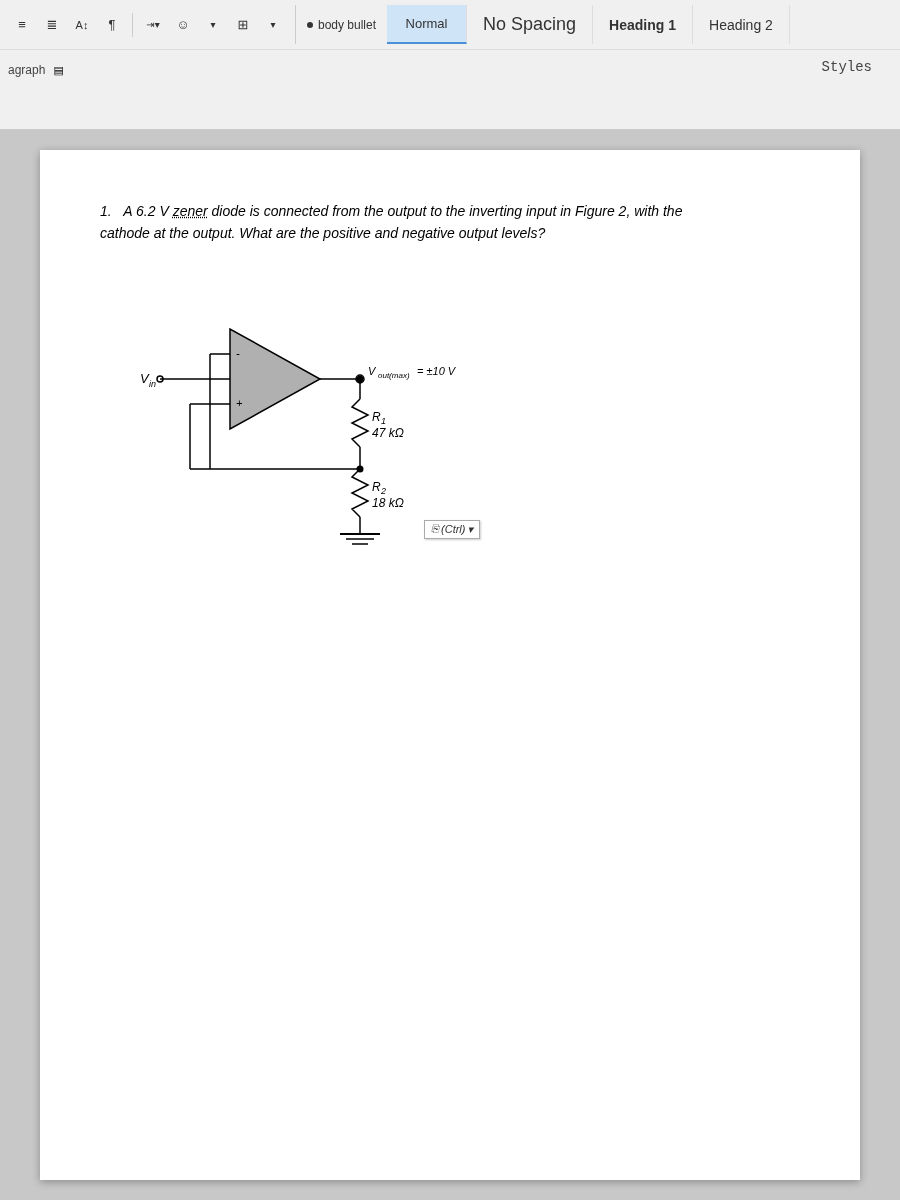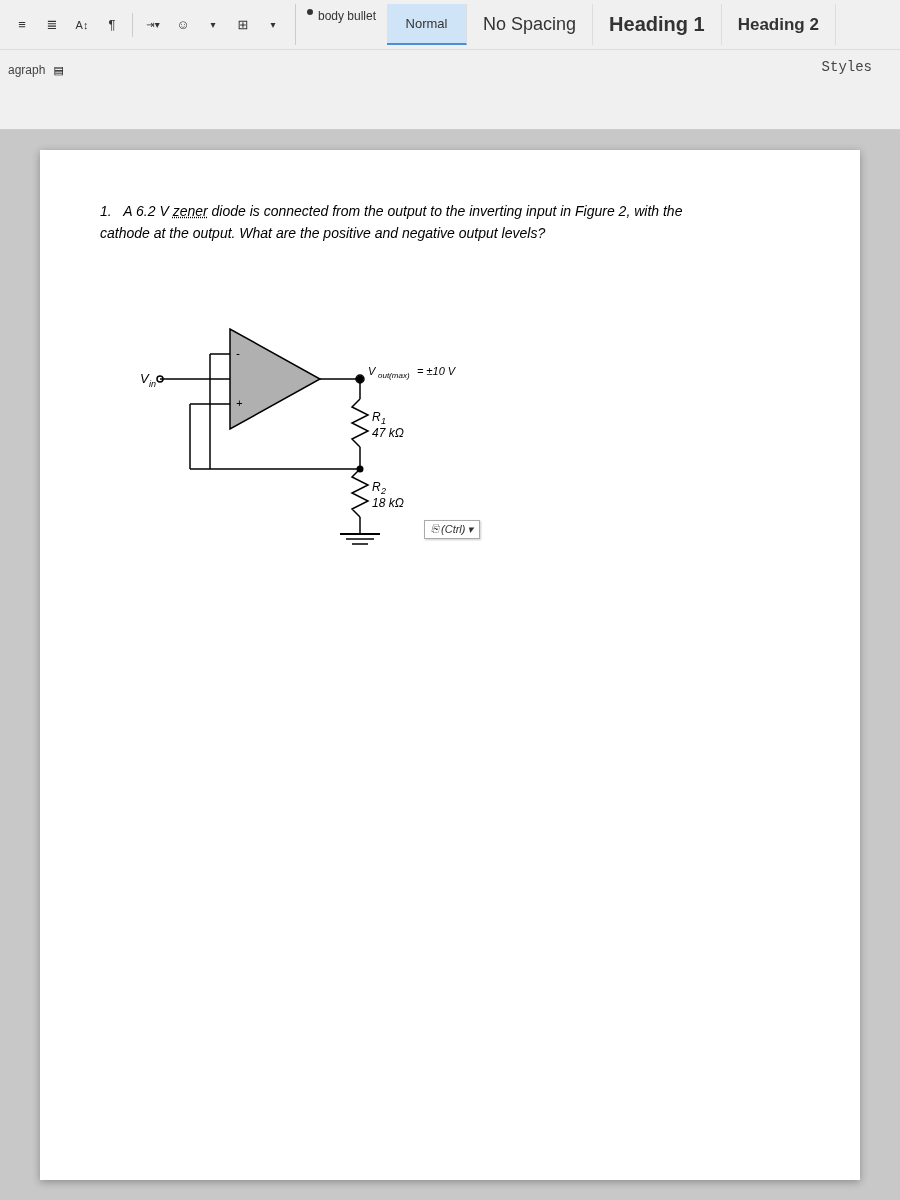--- a/index.html
+++ b/index.html
@@ -75,22 +75,22 @@
       min-width: 80px;
       position: relative;
     }
     .style-item.active {
       background: #d0e4f7;
       border-bottom: 2px solid #4a90d9;
     }
 
     .style-normal .style-label { font-size: 13px; }
     .style-nospacing .style-label { font-size: 18px; }
-    .style-h1 .style-label { font-size: 20px; font-weight: bold; }
-    .style-h2 .style-label { font-size: 17px; font-weight: bold; }
+    .style-h1 .style-label { font-size: 14px; font-weight: bold; }
+    .style-h2 .style-label { font-size: 14px; font-weight: normal; }
 
     .toolbar-row2 {
       display: flex;
       align-items: center;
       padding: 2px 8px;
       height: 40px;
     }
 
     .para-label {
       font-size: 12px;
@@ -102,20 +102,21 @@
       font-size: 14px;
       color: #444;
       position: absolute;
       right: 20px;
       bottom: 2px;
       font-family: Liberation Mono, monospace;
     }
 
     .bullet-btn {
       display: flex;
+      align-items: center;
       padding: 4px 10px;
       font-size: 12px;
       color: #333;
       cursor: pointer;
       border: 1px solid transparent;
       border-radius: 2px;
     }
     .bullet-dot {
       width: 6px;
       height: 6px;

